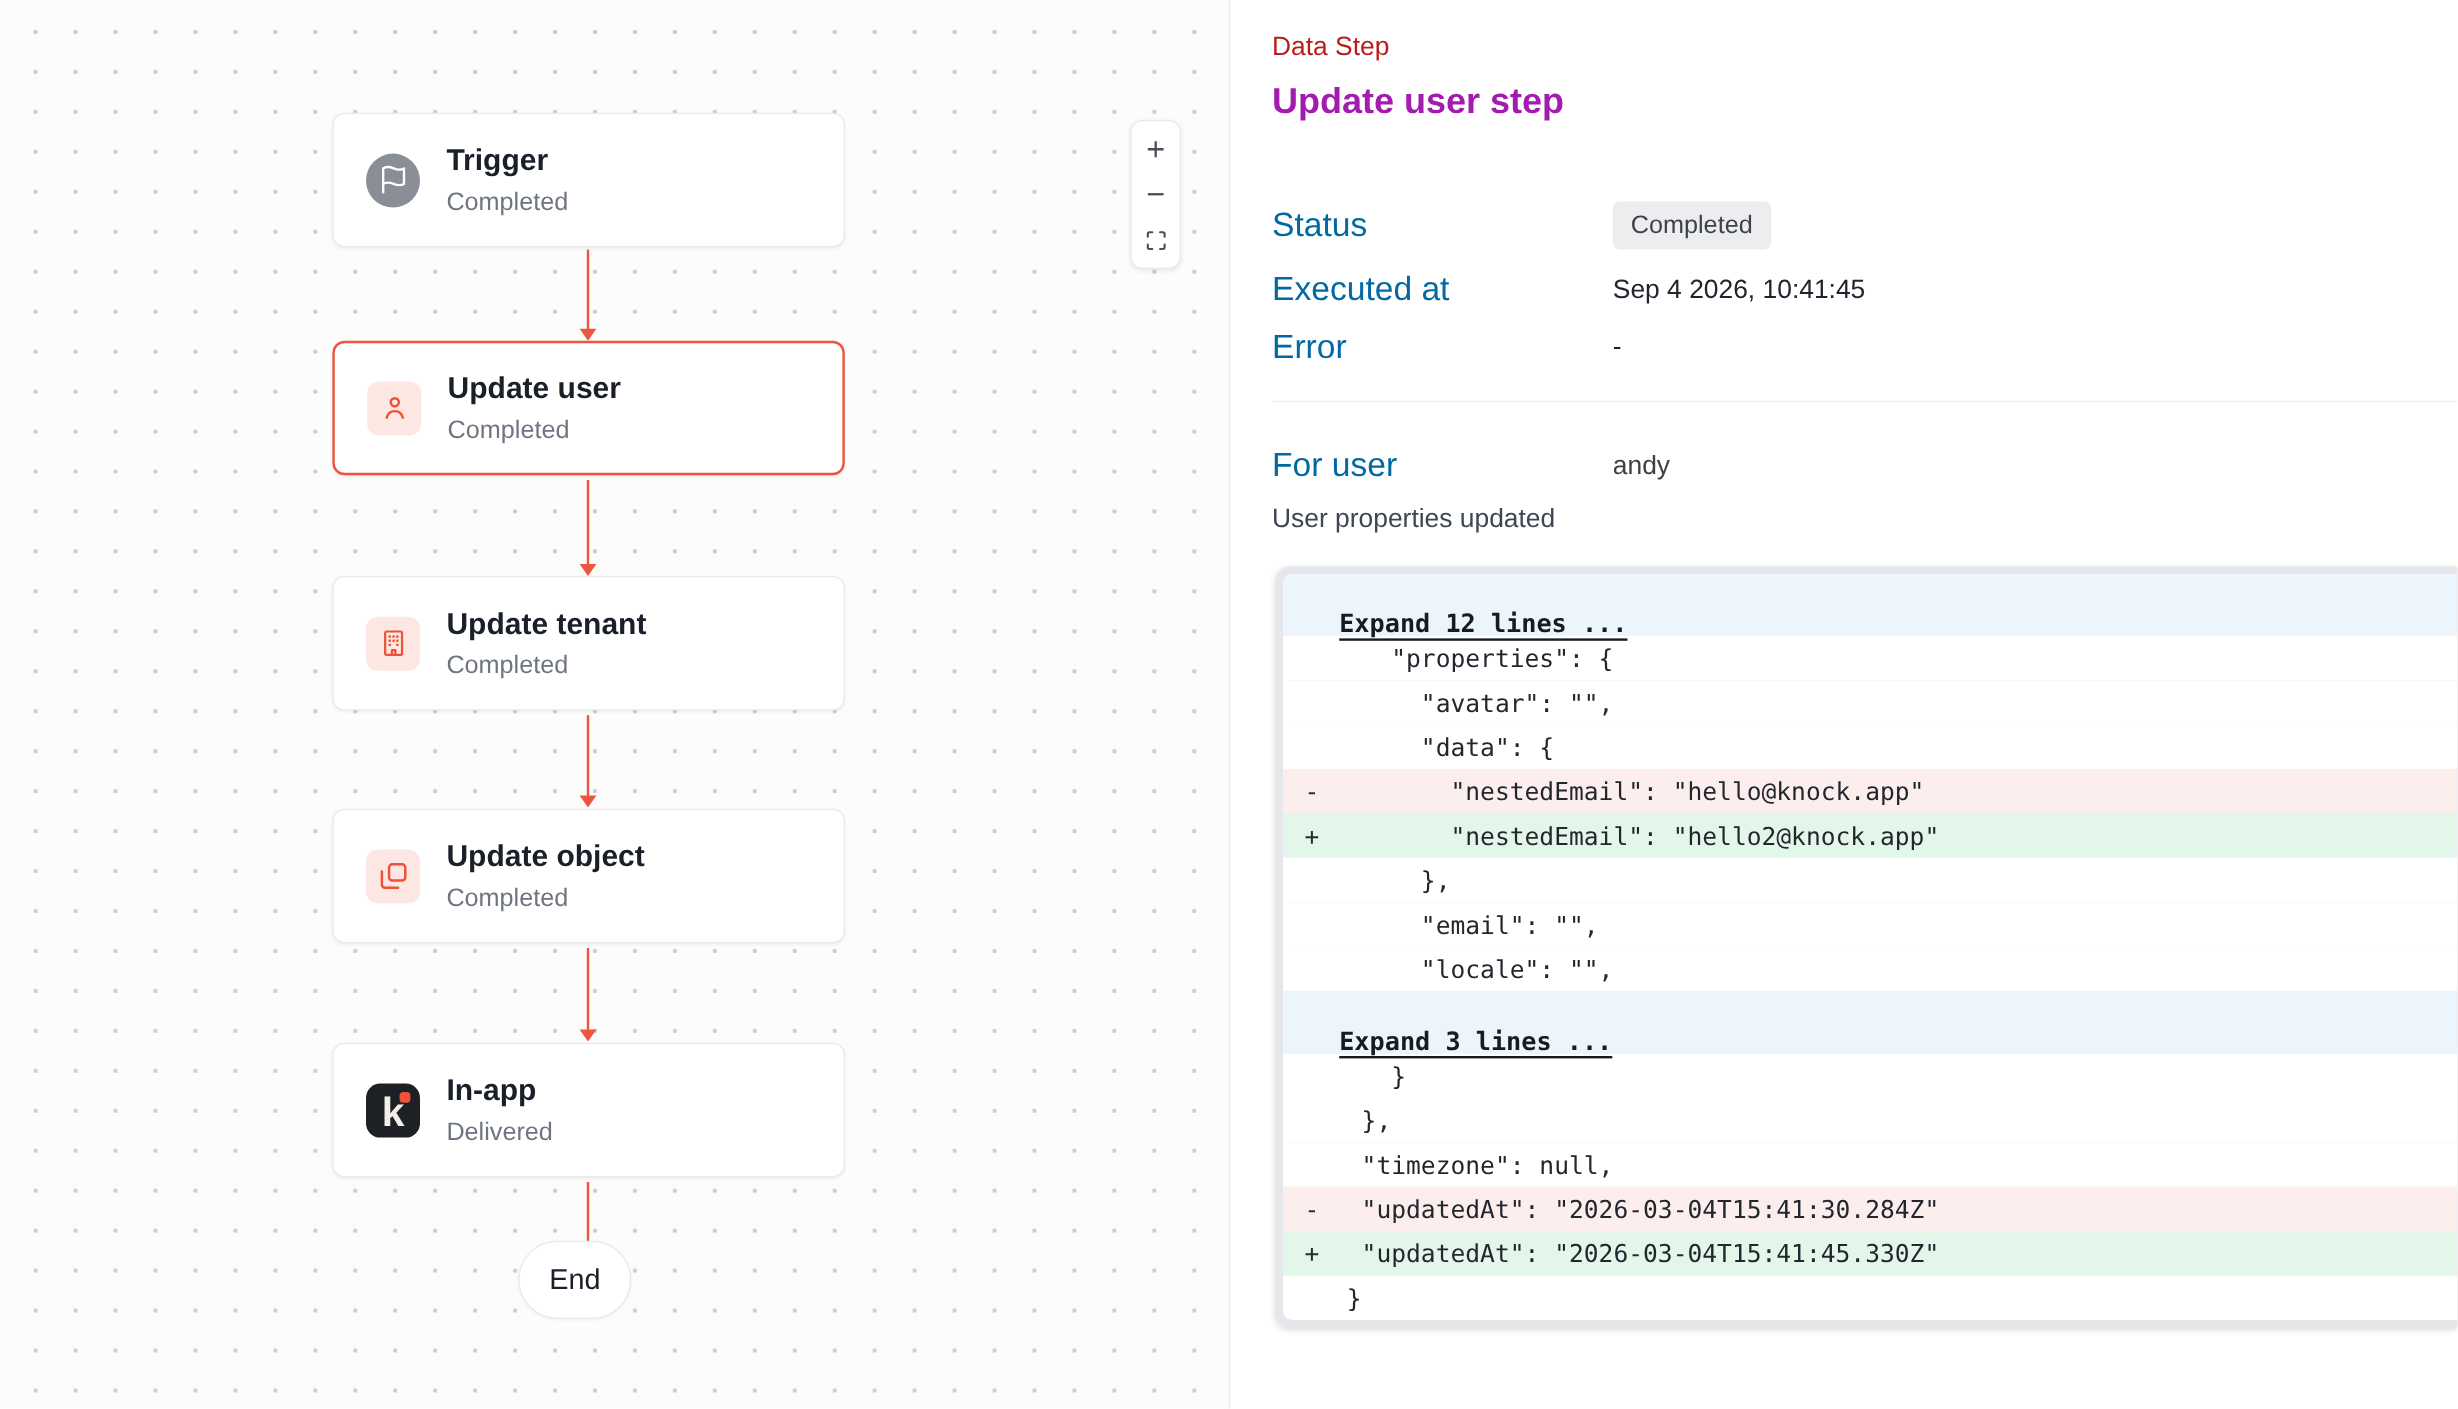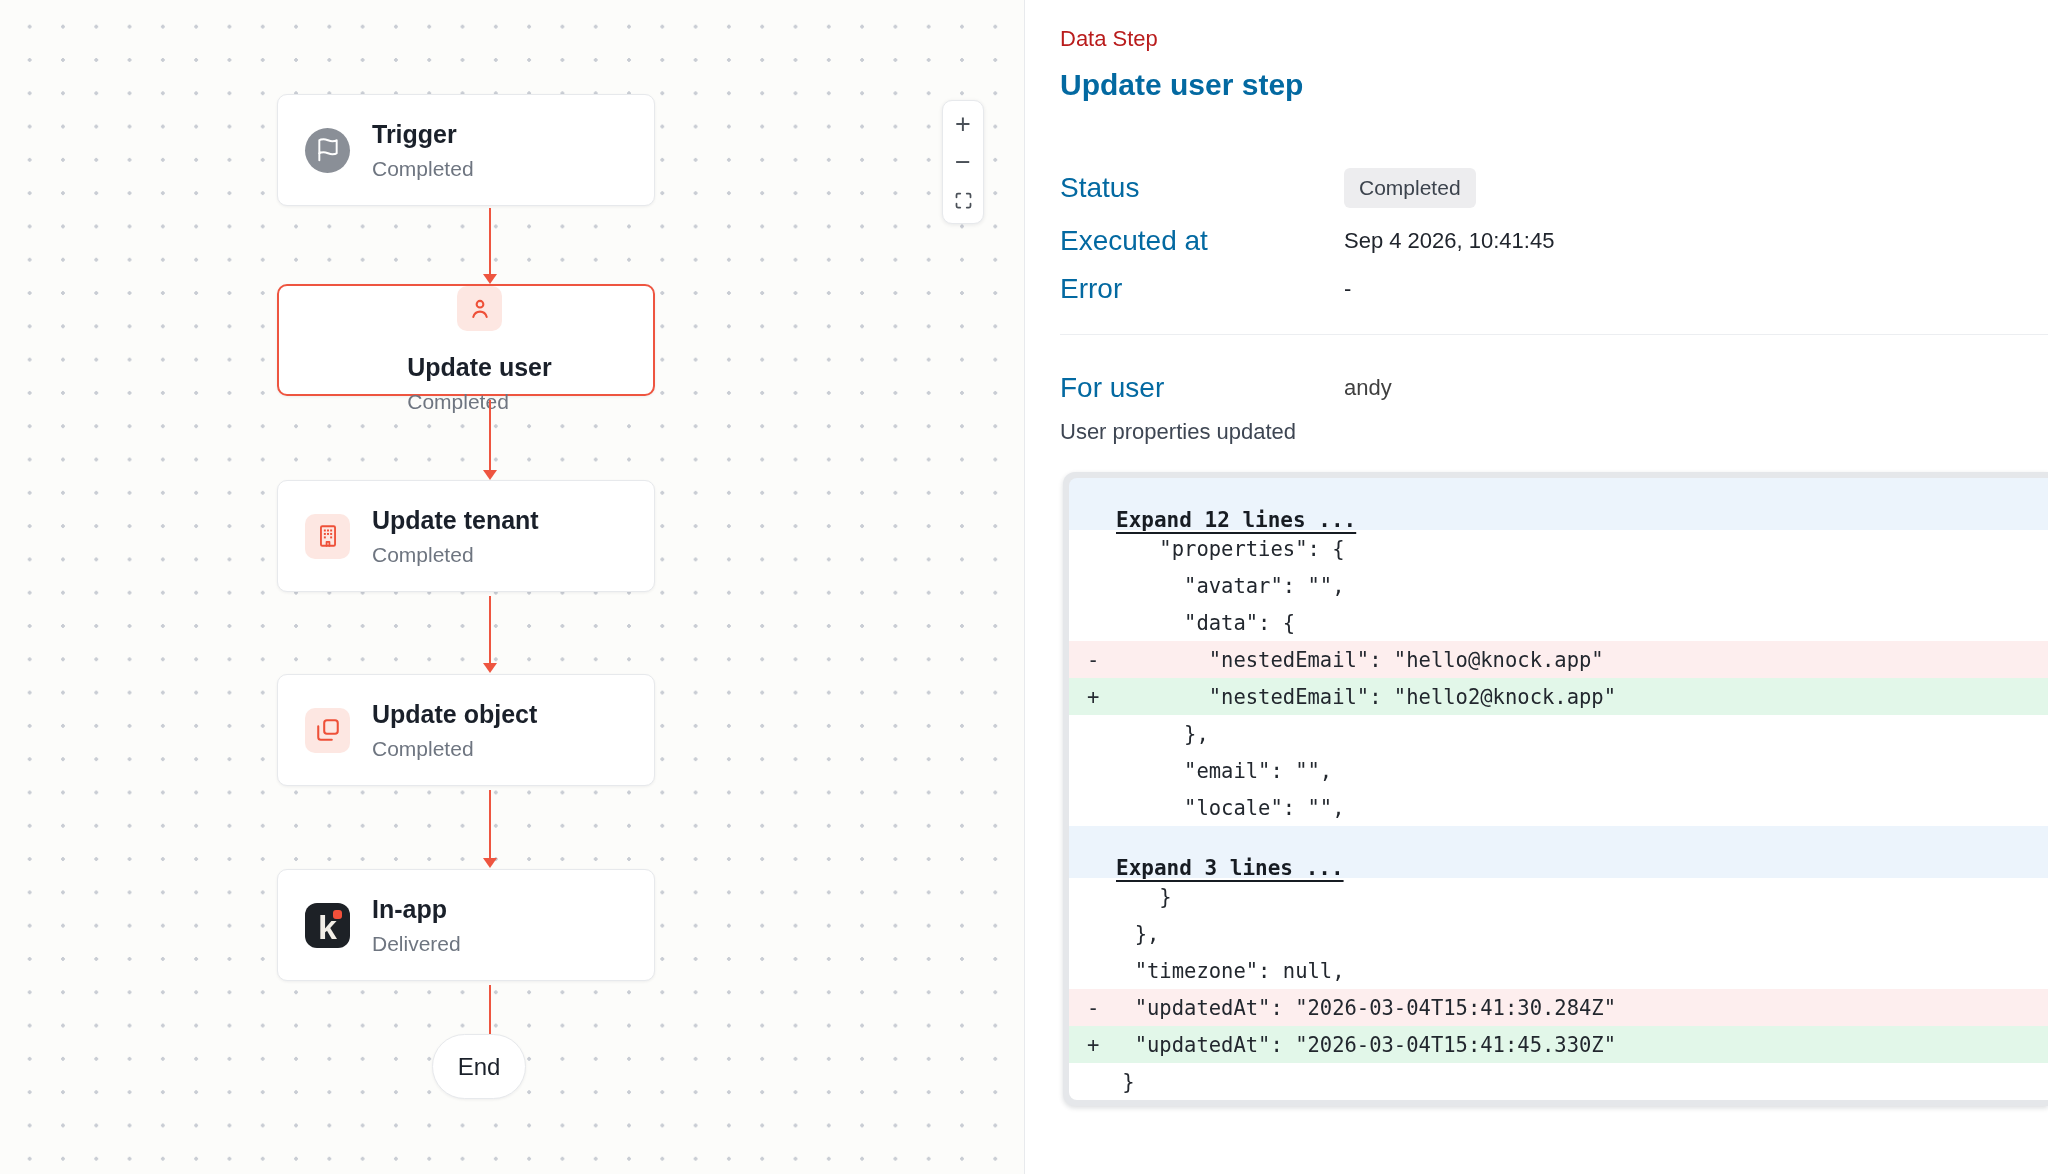--- a/index.html
+++ b/index.html
@@ -6,24 +6,24 @@
   html,body { width:2048px; height:1174px; overflow:hidden; background:#fff;
     font-family:"Liberation Sans", sans-serif; }
   .app { display:flex; width:2048px; height:1174px; }
 
   
   .canvas { position:relative; width:1024px; height:100%; flex:0 0 1024px;
     background-color:#fcfcfa;
     background-image:radial-gradient(circle, #c9cdd4 1.7px, transparent 1.9px);
     background-size:33.3px 33.3px; background-position:13px 10px; }
 
-  .node { position:absolute; left:277px; width:378px; height:112px; background:#fff;
+  .node { position:absolute; left:277px; width:427px; height:112px; background:#fff;
     border:1px solid #e7e9ec; border-radius:10px; display:flex; align-items:center;
     padding-left:27px; gap:22px; box-shadow:0 1px 3px rgba(16,24,40,.06); cursor:pointer; }
-  .node.selected { border:2px solid #ee5540;flex-direction:column; }
+  .node.selected { border:2px solid #ee5540; }
   .nicon { width:45px; height:45px; border-radius:10px; display:flex; align-items:center;
     justify-content:center; flex:0 0 45px; }
   .nicon.gray { background:#8a8f97; border-radius:50%; }
   .nicon.pink { background:#fde7e2; }
   .nicon.dark { background:#1d2126; border-radius:12px; position:relative; }
   .kglyph { font-weight:700; font-size:34px; line-height:1; color:#f3efe7; margin-top:3px; }
   .kdot { position:absolute; top:7px; right:8px; width:9px; height:9px; background:#f2503a;
     border-radius:3px; }
   .ntitle { font-size:25px; font-weight:600; color:#1a202a; margin-bottom:8px; }
   .nsub { font-size:21px; color:#6e7580; }
@@ -41,21 +41,21 @@
     border:1px solid #e7e9ec; border-radius:10px; box-shadow:0 1px 4px rgba(16,24,40,.09);
     display:flex; flex-direction:column; align-items:center; padding:4px 0; }
   .tbtn { width:40px; height:38px; border:none; background:none; font-size:27px;
     color:#4a5058; display:flex; align-items:center; justify-content:center; cursor:pointer;
     font-family:"Liberation Sans", sans-serif; }
 
   
   .panel { flex:1; background:#fff; border-left:1px solid #e8eaed;
     padding:26px 0 0 35px; }
   .kicker { font-size:22px; color:#b91c1c; margin-bottom:16px; }
-  .ptitle { font-size:30px; font-weight:700; color:#0369a1; margin-bottom:64px; }
+  .ptitle { font-size:30px; font-weight:700; color:#a21caf; margin-bottom:64px; }
   .frow { display:flex; align-items:center; margin-bottom:14px; min-height:34px; }
   .frow.badge-row { min-height:44px; }
   .flabel { width:284px; font-size:28px; color:#0369a1; flex:0 0 284px; }
   .fvalue { font-size:22px; color:#20252d; }
   .badge { background:#ededef; border-radius:6px; padding:8px 15px; font-size:21px;
     color:#3c434d; display:inline-block; }
   .divider { border:none; border-top:1px solid #eceef1; margin:28px 0 36px 0; }
   .userlink { font-size:22px; color:#404040; cursor:pointer; }
   .sectlabel { font-size:22px; color:#3e4653; margin:2px 0 0 0; }
 

